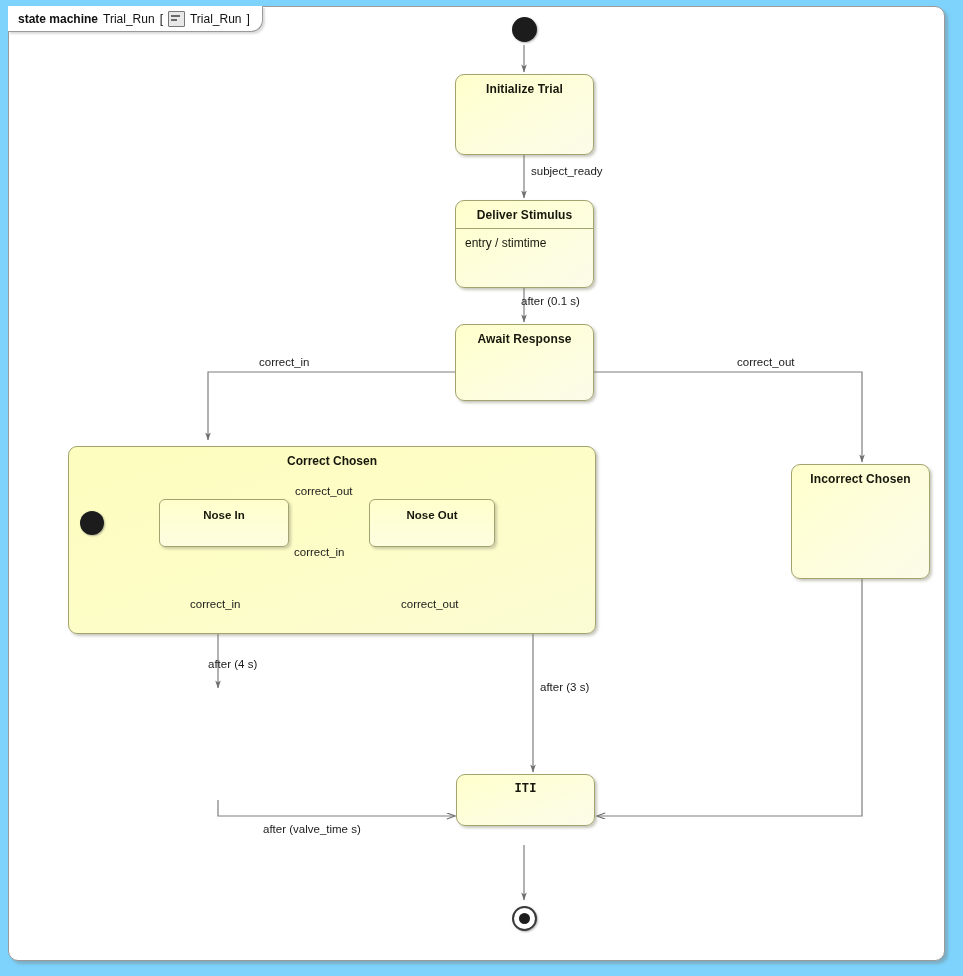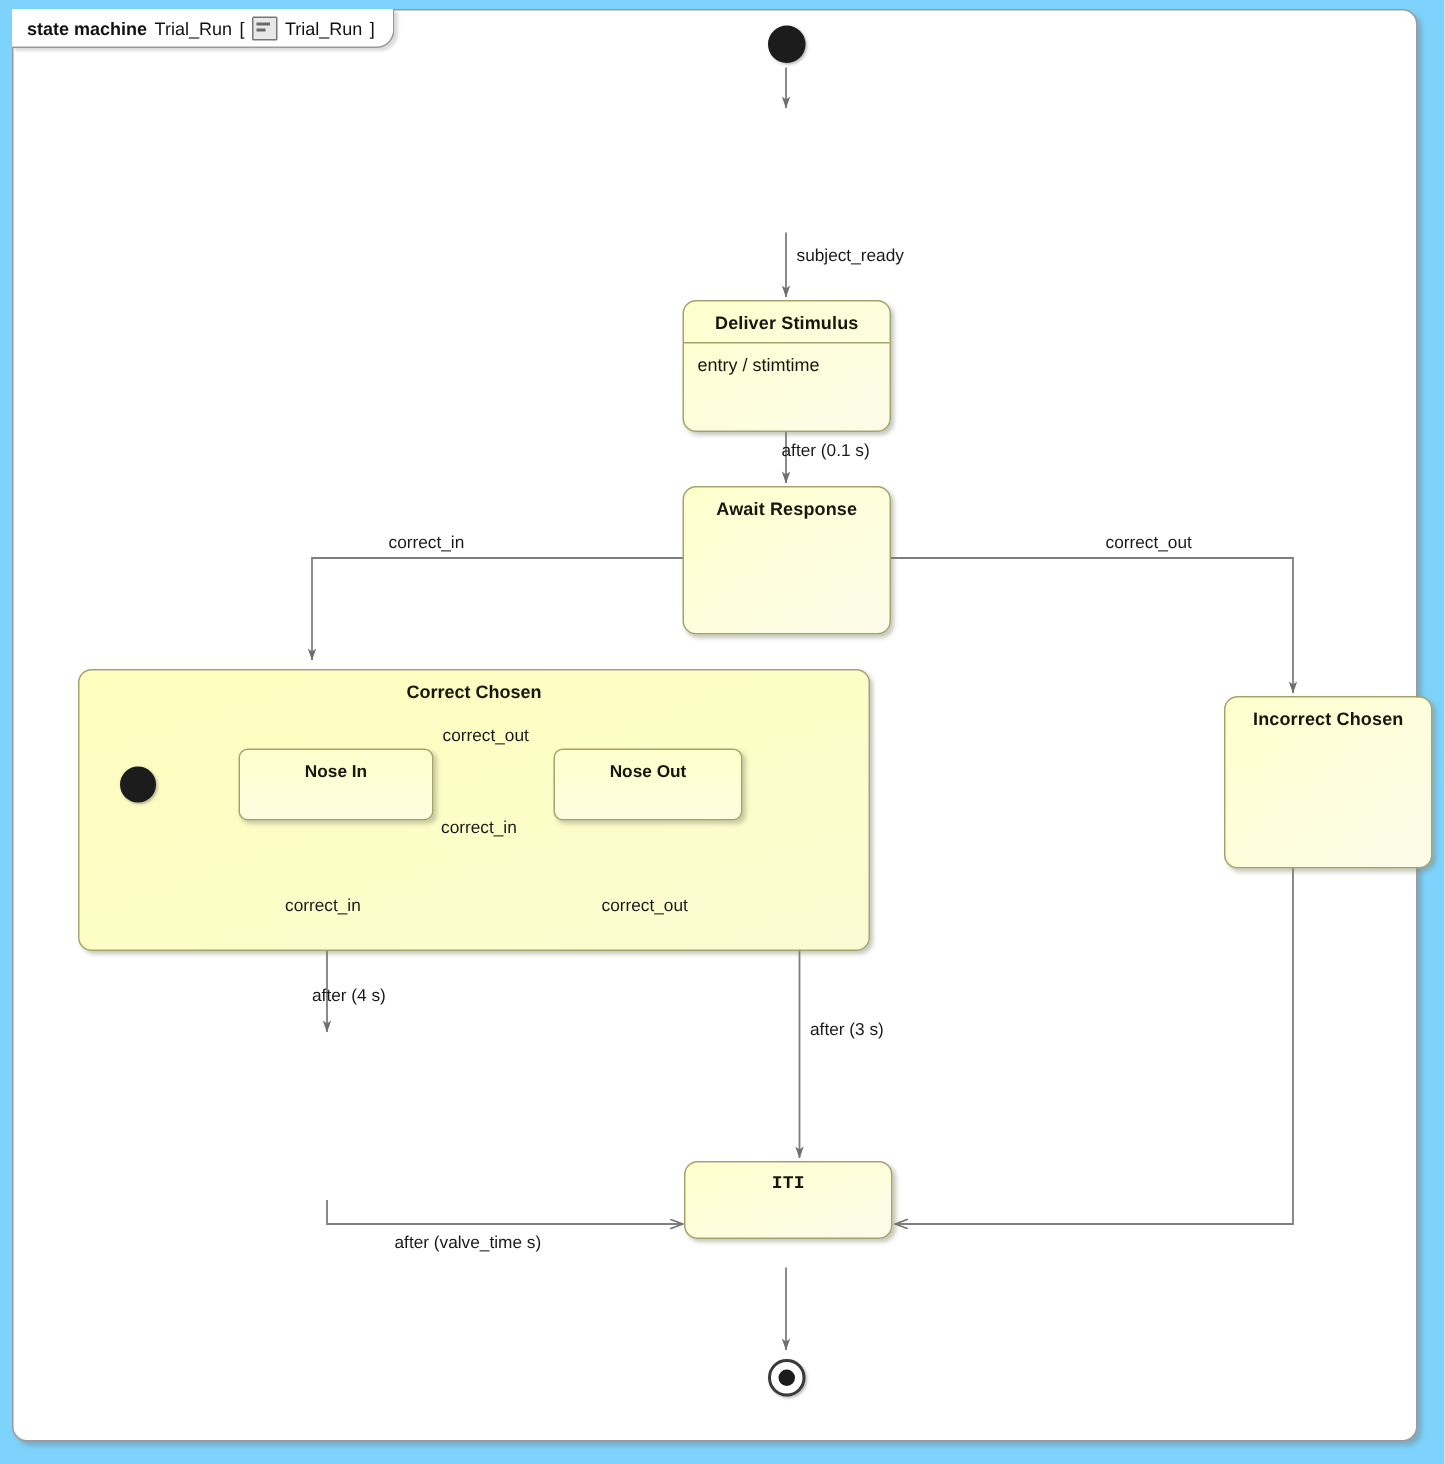--- a/index.html
+++ b/index.html
@@ -245,45 +245,48 @@
       <path d="M862,578 L862,816 L597,816" marker-end="url(#arrOpen)"></path>
 
       <path d="M524,845 L524,900" marker-end="url(#arr)"></path>
     </g>
   </svg>
 
   <div class="initial-node" style="left:512px; top:17px; width:25px; height:25px;"></div>
 
   <div class="final-node" style="left:512px; top:906px; width:25px; height:25px;"></div>
 
+  <div class="state" style="left:455px; top:74px; width:139px; height:81px;">
+    <span class="state-name">Initialize Trial</span>
+  </div>
 
   <div class="state has-compartment" style="left:455px; top:200px; width:139px; height:88px;">
     <span class="state-name">Deliver Stimulus</span>
     <div class="compartment">entry / stimtime</div>
   </div>
 
-  <div class="state" style="left:455px; top:324px; width:139px; height:99px;">
+  <div class="state" style="left:455px; top:324px; width:139px; height:77px;">
     <span class="state-name">Await Response</span>
   </div>
 
-  <div class="composite" style="left:52px; top:446px; width:528px; height:188px;">
+  <div class="composite" style="left:68px; top:446px; width:528px; height:188px;">
     <span class="state-name">Correct Chosen</span>
   </div>
 
   <div class="initial-node" style="left:80px; top:511px; width:24px; height:24px;"></div>
 
   <div class="substate" style="left:159px; top:499px; width:130px; height:48px;">
     <span class="state-name">Nose In</span>
   </div>
 
   <div class="substate" style="left:369px; top:499px; width:126px; height:48px;">
     <span class="state-name">Nose Out</span>
   </div>
 
-  <div class="state" style="left:816px; top:464px; width:139px; height:115px;">
+  <div class="state" style="left:791px; top:464px; width:139px; height:115px;">
     <span class="state-name">Incorrect Chosen</span>
   </div>
 
 
   <div class="state" style="left:456px; top:774px; width:139px; height:52px;font-family:Liberation Mono, monospace;">
     <span class="state-name">ITI</span>
   </div>
 
   <div class="wire-label" style="left:531px; top:165px;">subject_ready</div>
 

